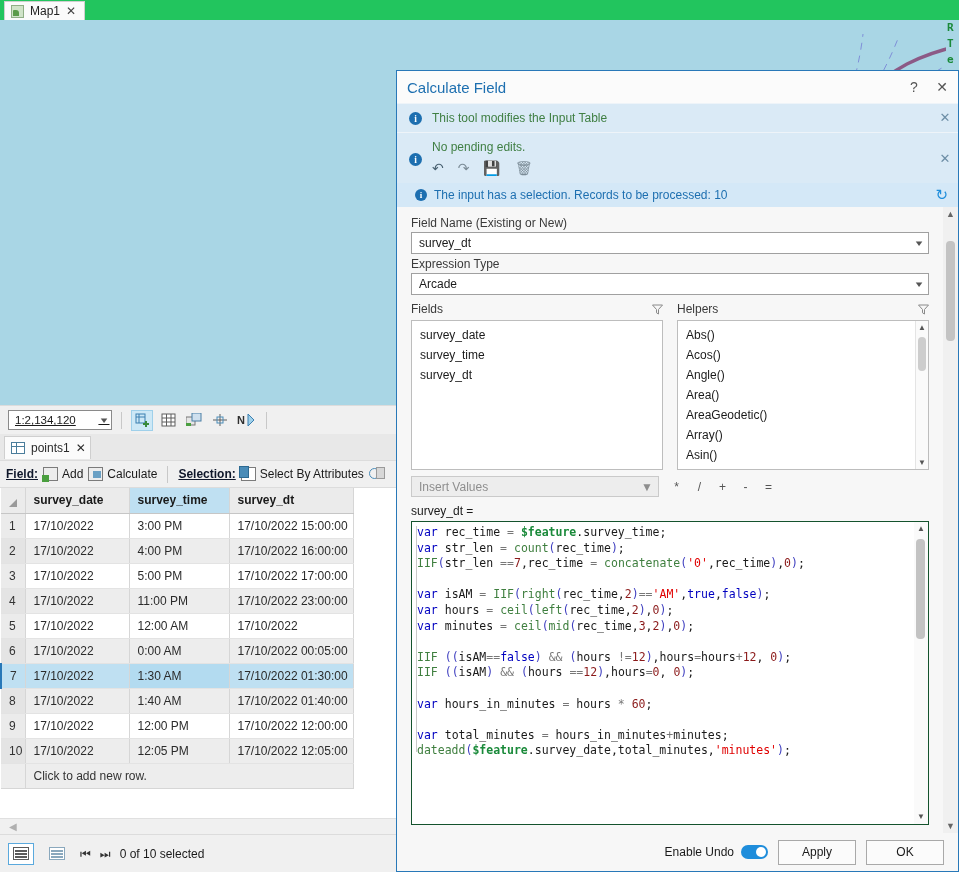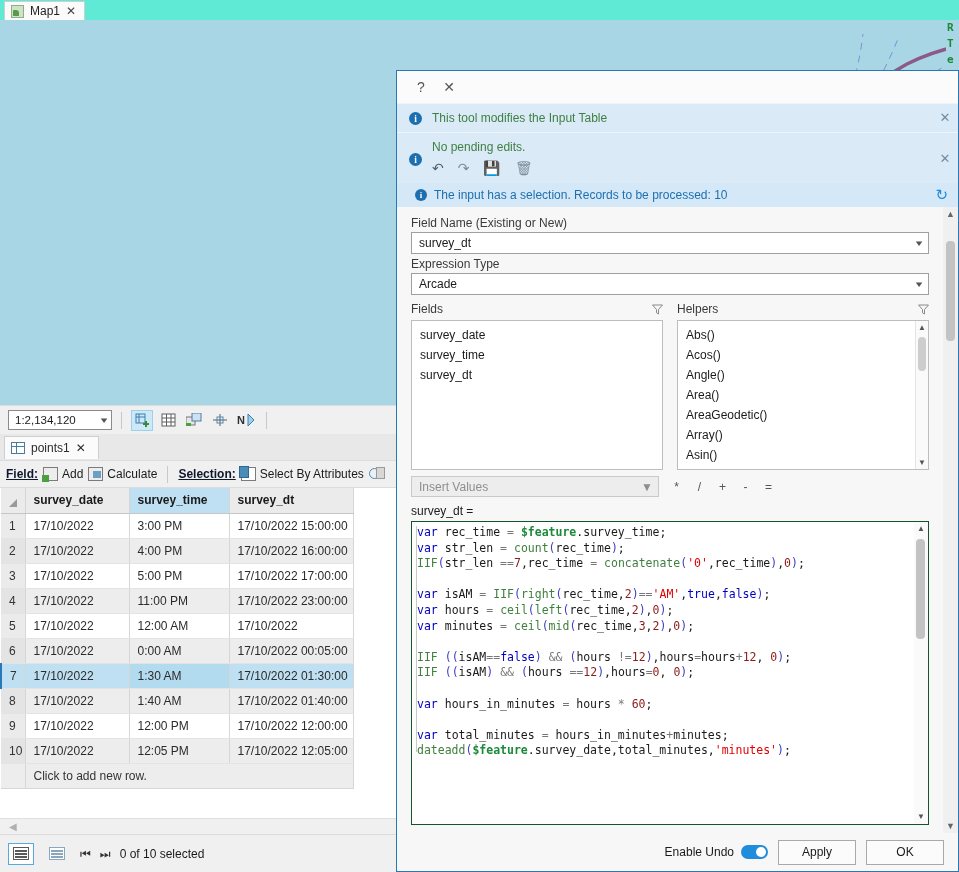--- a/index.html
+++ b/index.html
@@ -10,21 +10,21 @@
     font-size: 12px;
     color: #2b2b2b;
     background: #e8e8e8;
     overflow: hidden;
     position: relative;
     -webkit-font-smoothing: antialiased;
   }
 
   
   #map-view { position:absolute; left:0; top:0; width:959px; height:434px; background:#f0f0f0; }
-  #map-tabstrip { position:absolute; left:0; top:0; width:959px; height:20px; background:#5eead4; }
+  #map-tabstrip { position:absolute; left:0; top:0; width:959px; height:20px; background:#22c55e; }
   #map-tab {
     position:absolute; left:4px; top:1px; height:19px; padding:0 8px 0 6px;
     background:#fbfbfb; border:1px solid #cfcfcf; border-bottom:none;
     display:flex; align-items:center; gap:6px; font-size:12px; color:#222;
   }
   #map-tab .tab-ico { width:13px; height:13px; background:#cfe3c8; border:1px solid #8fae85; position:relative; }
   #map-tab .tab-ico:after{ content:""; position:absolute; left:1px; bottom:1px; width:6px; height:6px; background:#5a9b4a; border-radius:1px 3px 0 0;}
   #map-tab .tabx { color:#444; font-size:12px; cursor:default; }
 
   #map-canvas {
@@ -34,32 +34,32 @@
   #map-canvas svg { position:absolute; right:0; top:0; }
 
   #map-toolbar {
     position:absolute; left:0; top:405px; width:959px; height:29px;
     background:#f0f0f0; border-top:1px solid #dcdcdc;
     display:flex; align-items:center; padding-left:8px; gap:4px;
   }
   .scale-box {
     width:104px; height:20px; background:#fff; border:1px solid #8a8a8a;
     display:flex; align-items:center; justify-content:space-between;
-    padding:0 3px 0 6px; font-size:11.5px; color:#1a1a1a;
+    padding:0 3px 0 6px; font-size:11.5px; color:#1a1a1a;text-decoration:underline;
   }
   .scale-box .carat { color:#555; font-size:8px; transform:scaleX(1.4); }
   .tb-sep { width:1px; height:17px; background:#c8c8c8; margin:0 5px; }
   .tb-btn { width:22px; height:21px; display:flex; align-items:center; justify-content:center; }
   .tb-btn.on { background:#cde8f6; border:1px solid #9fd0ea; }
 
   
   #table-panel { position:absolute; left:0; top:434px; width:396px; height:438px; background:#f0f0f0; }
   #table-tabstrip { position:absolute; left:0; top:0; width:396px; height:26px; background:#e8e8e8; }
   #table-tab {
-    position:absolute; left:4px; top:2px; height:23px; padding:0 12px 0 6px;
+    position:absolute; left:4px; top:2px; height:23px; padding:0 4px 0 6px;
     background:#fbfbfb; border:1px solid #cfcfcf; border-bottom:none;
     display:flex; align-items:center; gap:6px; font-size:12px;
   }
   .grid-ico { width:14px; height:12px; border:1px solid #4a7d9b; position:relative; background:#fff; }
   .grid-ico:before{content:"";position:absolute;left:0;right:0;top:3px;height:1px;background:#4a7d9b;}
   .grid-ico:after{content:"";position:absolute;top:0;bottom:0;left:4px;width:1px;background:#4a7d9b;}
 
   #table-toolbar {
     position:absolute; left:0; top:26px; width:396px; height:28px;
     background:#f0f0f0; border-top:1px solid #dcdcdc; border-bottom:1px solid #dcdcdc;
@@ -429,20 +429,21 @@
     </span>
     <span class="nav-arw">⏮</span>
     <span class="nav-arw">⏭</span>
     <span>0 of 10 selected</span>
   </div>
 </div>
 
 <div id="dialog">
 
   <div id="dlg-title">
+    <span class="t">Calculate Field</span>
     <span class="hdr-btn">?</span>
     <span class="hdr-btn">✕</span>
   </div>
 
   <div class="msg">
     <span class="info">i</span>
     <span class="body"><span class="txt">This tool modifies the Input Table</span></span>
     <span class="closex">✕</span>
   </div>
 

